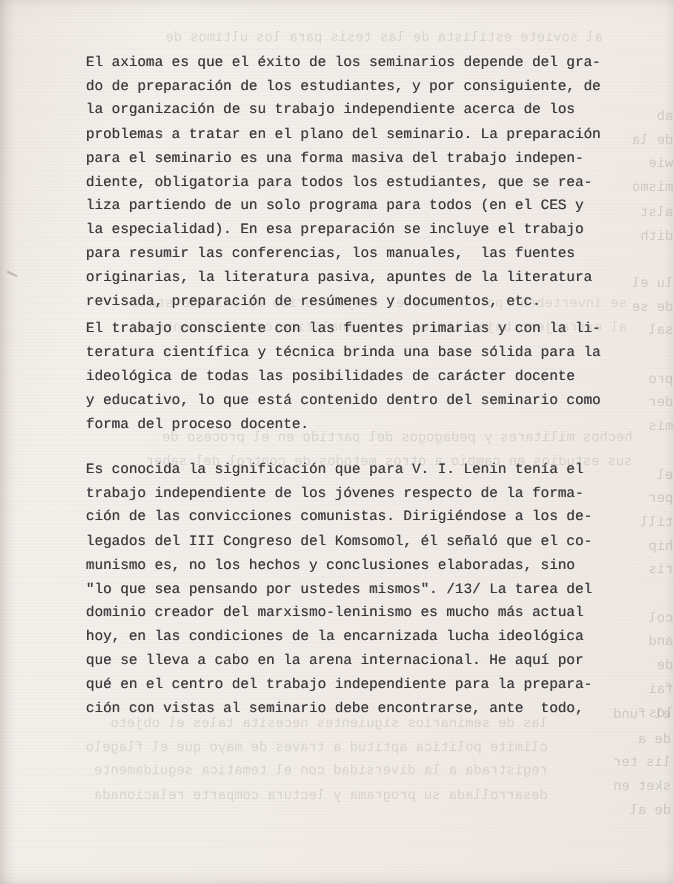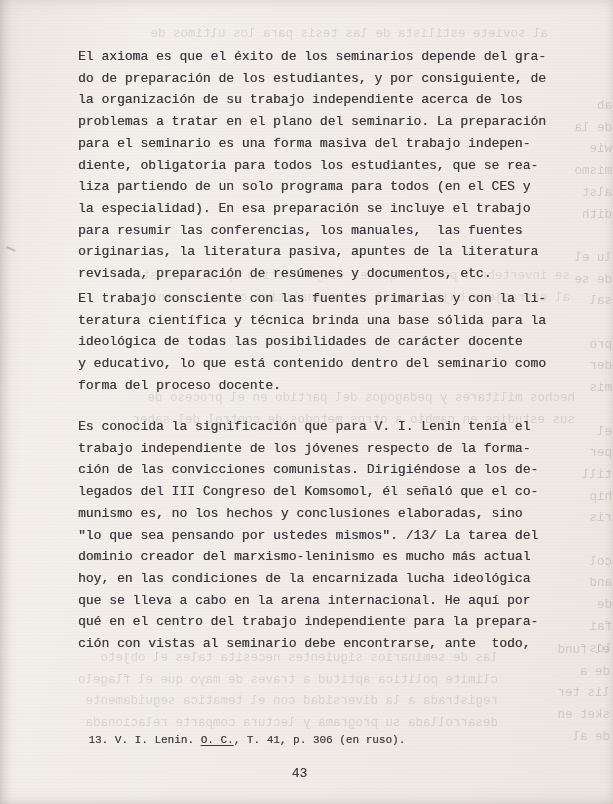--- a/index.html
+++ b/index.html
@@ -140,19 +140,15 @@
 ción de las convicciones comunistas. Dirigiéndose a los de-
 legados del III Congreso del Komsomol, él señaló que el co-
 munismo es, no los hechos y conclusiones elaboradas, sino
 "lo que sea pensando por ustedes mismos". /13/ La tarea del
 dominio creador del marxismo-leninismo es mucho más actual
 hoy, en las condiciones de la encarnizada lucha ideológica
 que se lleva a cabo en la arena internacional. He aquí por
 qué en el centro del trabajo independiente para la prepara-
 ción con vistas al seminario debe encontrarse, ante  todo,</div>
 
-  <div class="footnote">
-    <span>13. V. I. Lenin. </span><span class="u">O. C.</span><span>, T. 41, p. 306 (en ruso).</span>
-  </div>
 
-  <div class="page-number">43</div>
 
 </div>
 
 </body></html>

